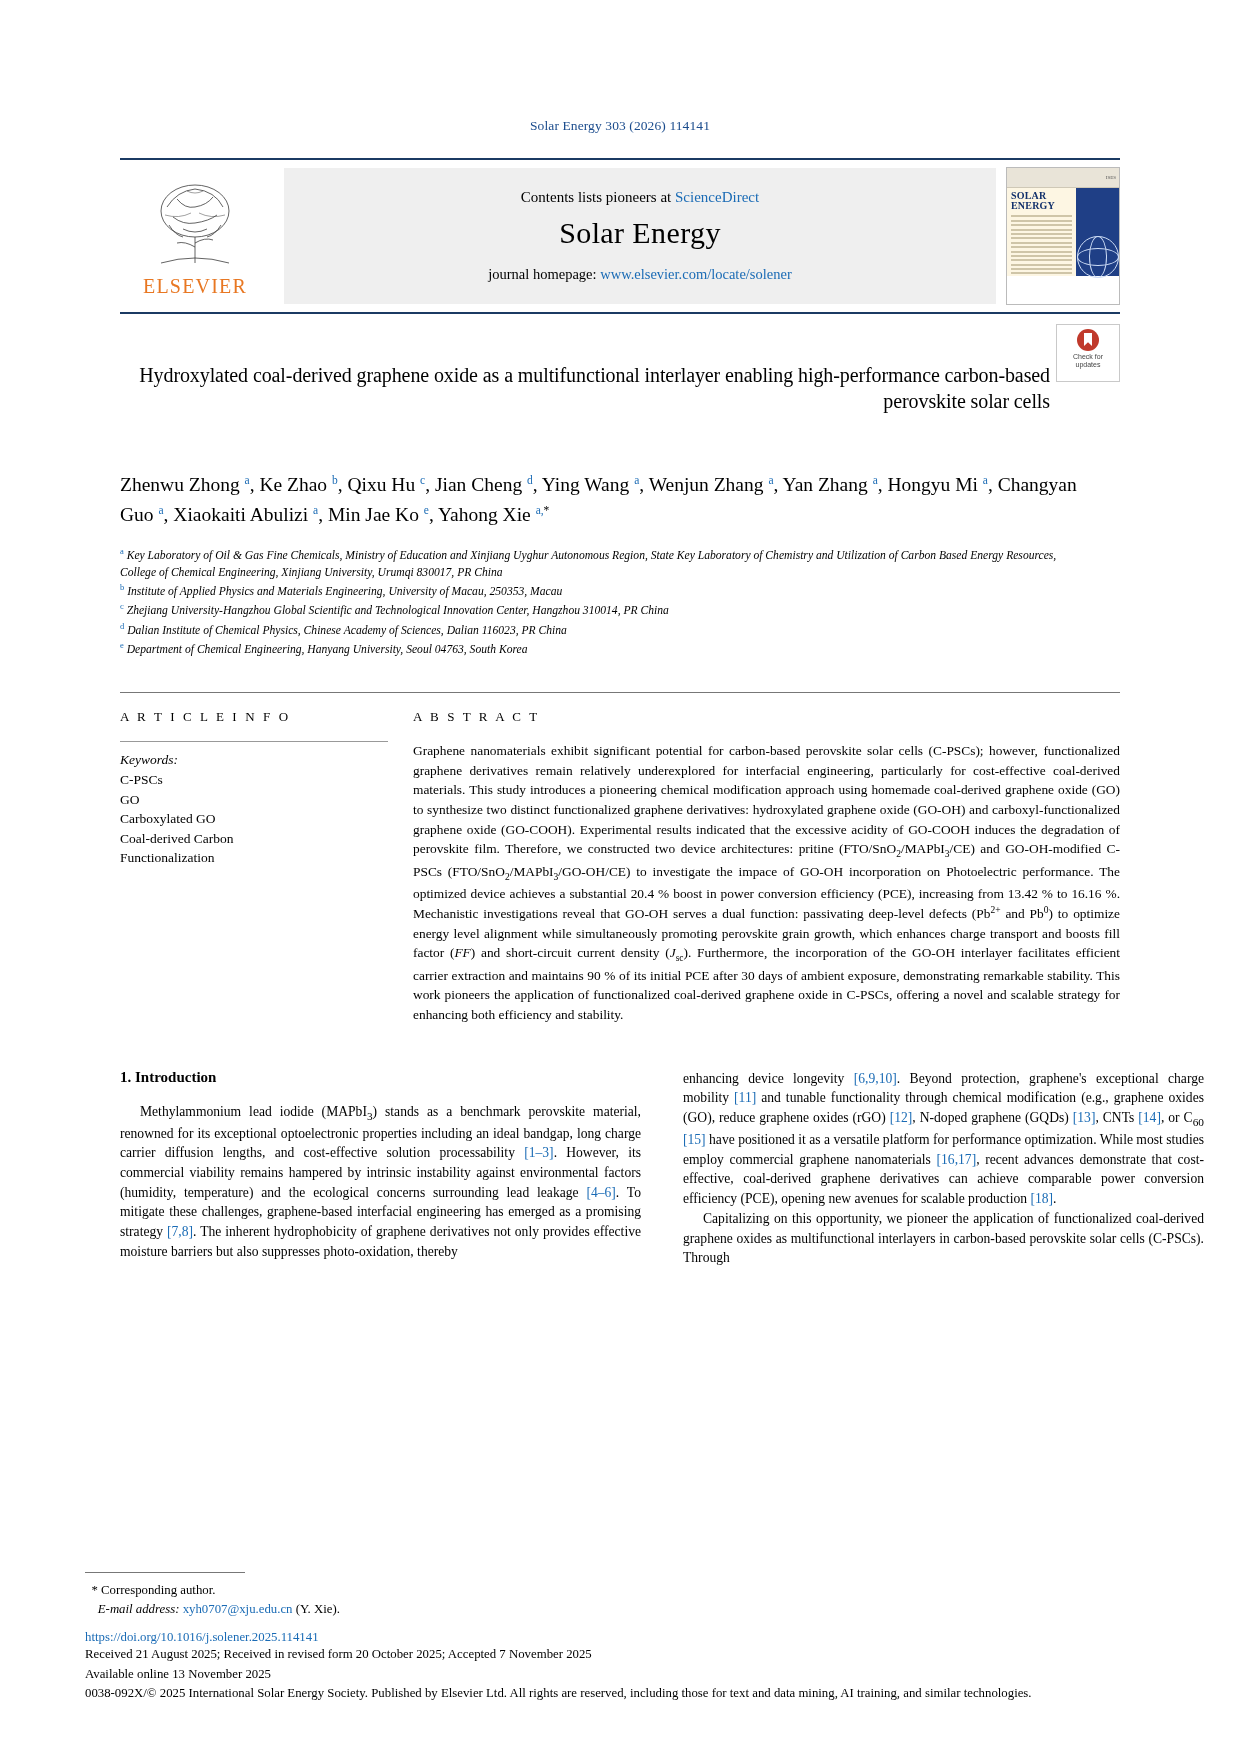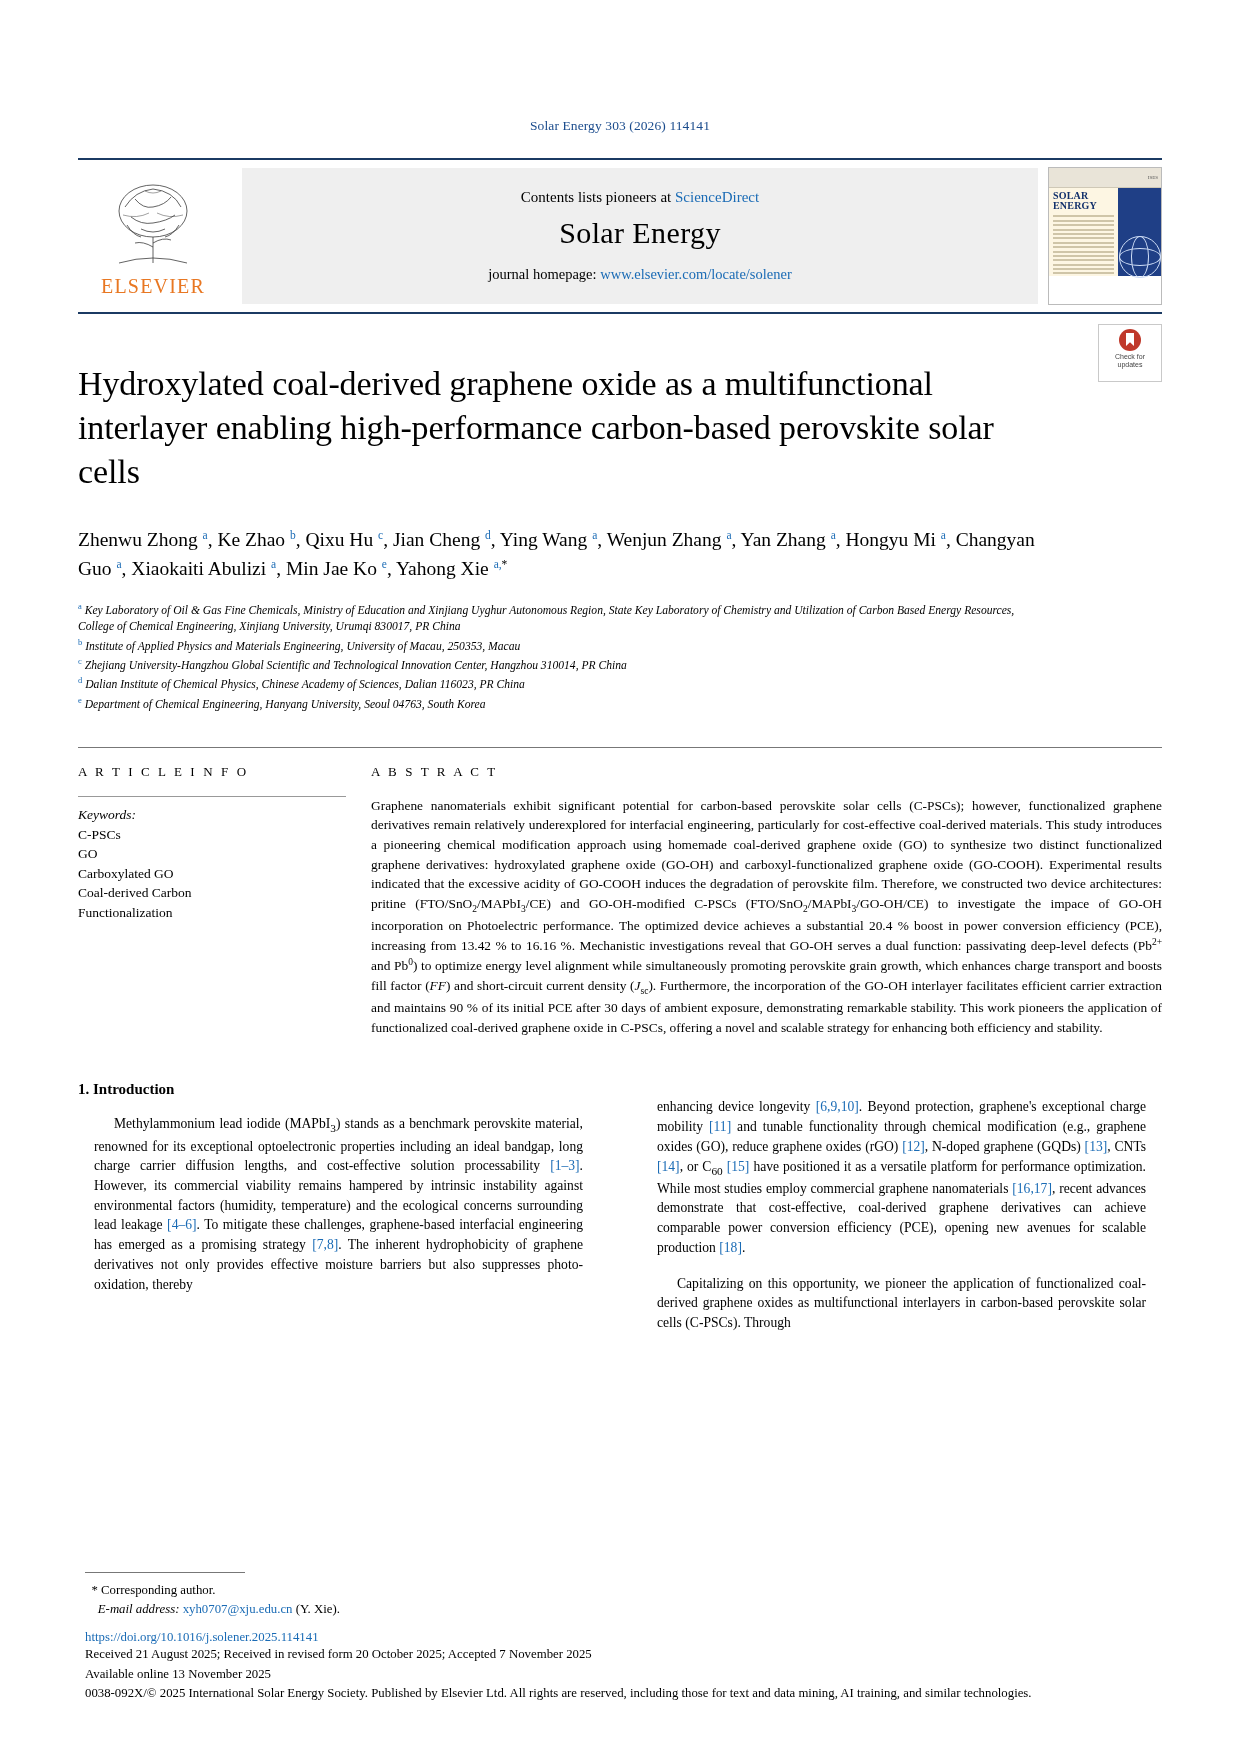--- a/index.html
+++ b/index.html
@@ -12,21 +12,21 @@
     height: 1755px;
     font-family: "Liberation Serif", serif;
     color: #000000;
     position: relative;
   }
   .page {
     position: relative;
     width: 1240px;
     height: 1755px;
     box-sizing: border-box;
-    padding: 0 78px;
+    padding: 0 120px;
   }
   
   .running-head {
     text-align: center;
     font-size: 13.5px;
     color: #1a4b8c;
     padding-top: 118px;
     letter-spacing: .1px;
   }
   
@@ -139,26 +139,27 @@
   .globe::before { left: 11px; top: -1px; width: 16px; height: 40px; }
   .globe::after { left: -1px; top: 11px; width: 40px; height: 16px; }
   
   .title-wrap {
     margin-top: 48px;
     position: relative;
     min-height: 78px;
   }
   h1.paper-title {
     font-family: "Liberation Serif", serif;
-    font-size: 34px;
+    font-size: 20px;
     font-weight: 400;
     line-height: 1.30;
     margin: 0;
     width: 930px;
     letter-spacing: -.1px;
+    text-align: right;
   }
   .crossmark {
     position: absolute;
     right: 0;
     top: -38px;
     width: 64px;
     height: 58px;
     border: 1px solid #c9c9c9;
     text-align: center;
     box-sizing: border-box;
@@ -243,21 +244,21 @@
   h2.section-title {
     font-size: 15px;
     font-weight: bold;
     margin: 0 0 16px 0;
     font-family: "Liberation Serif", serif;
   }
   .bodytext {
     font-size: 13.6px;
     line-height: 1.45;
     text-align: justify;
-    margin: 16px;
+    margin: 0;
   }
   .bodytext + .bodytext { text-indent: 20px; margin-top: 0; }
   .indent { text-indent: 20px; }
   .ref { color: #1a6bb5; }
   
   .footer {
     position: absolute;
     left: 85px;
     bottom: 52px;
     width: 1084px;

